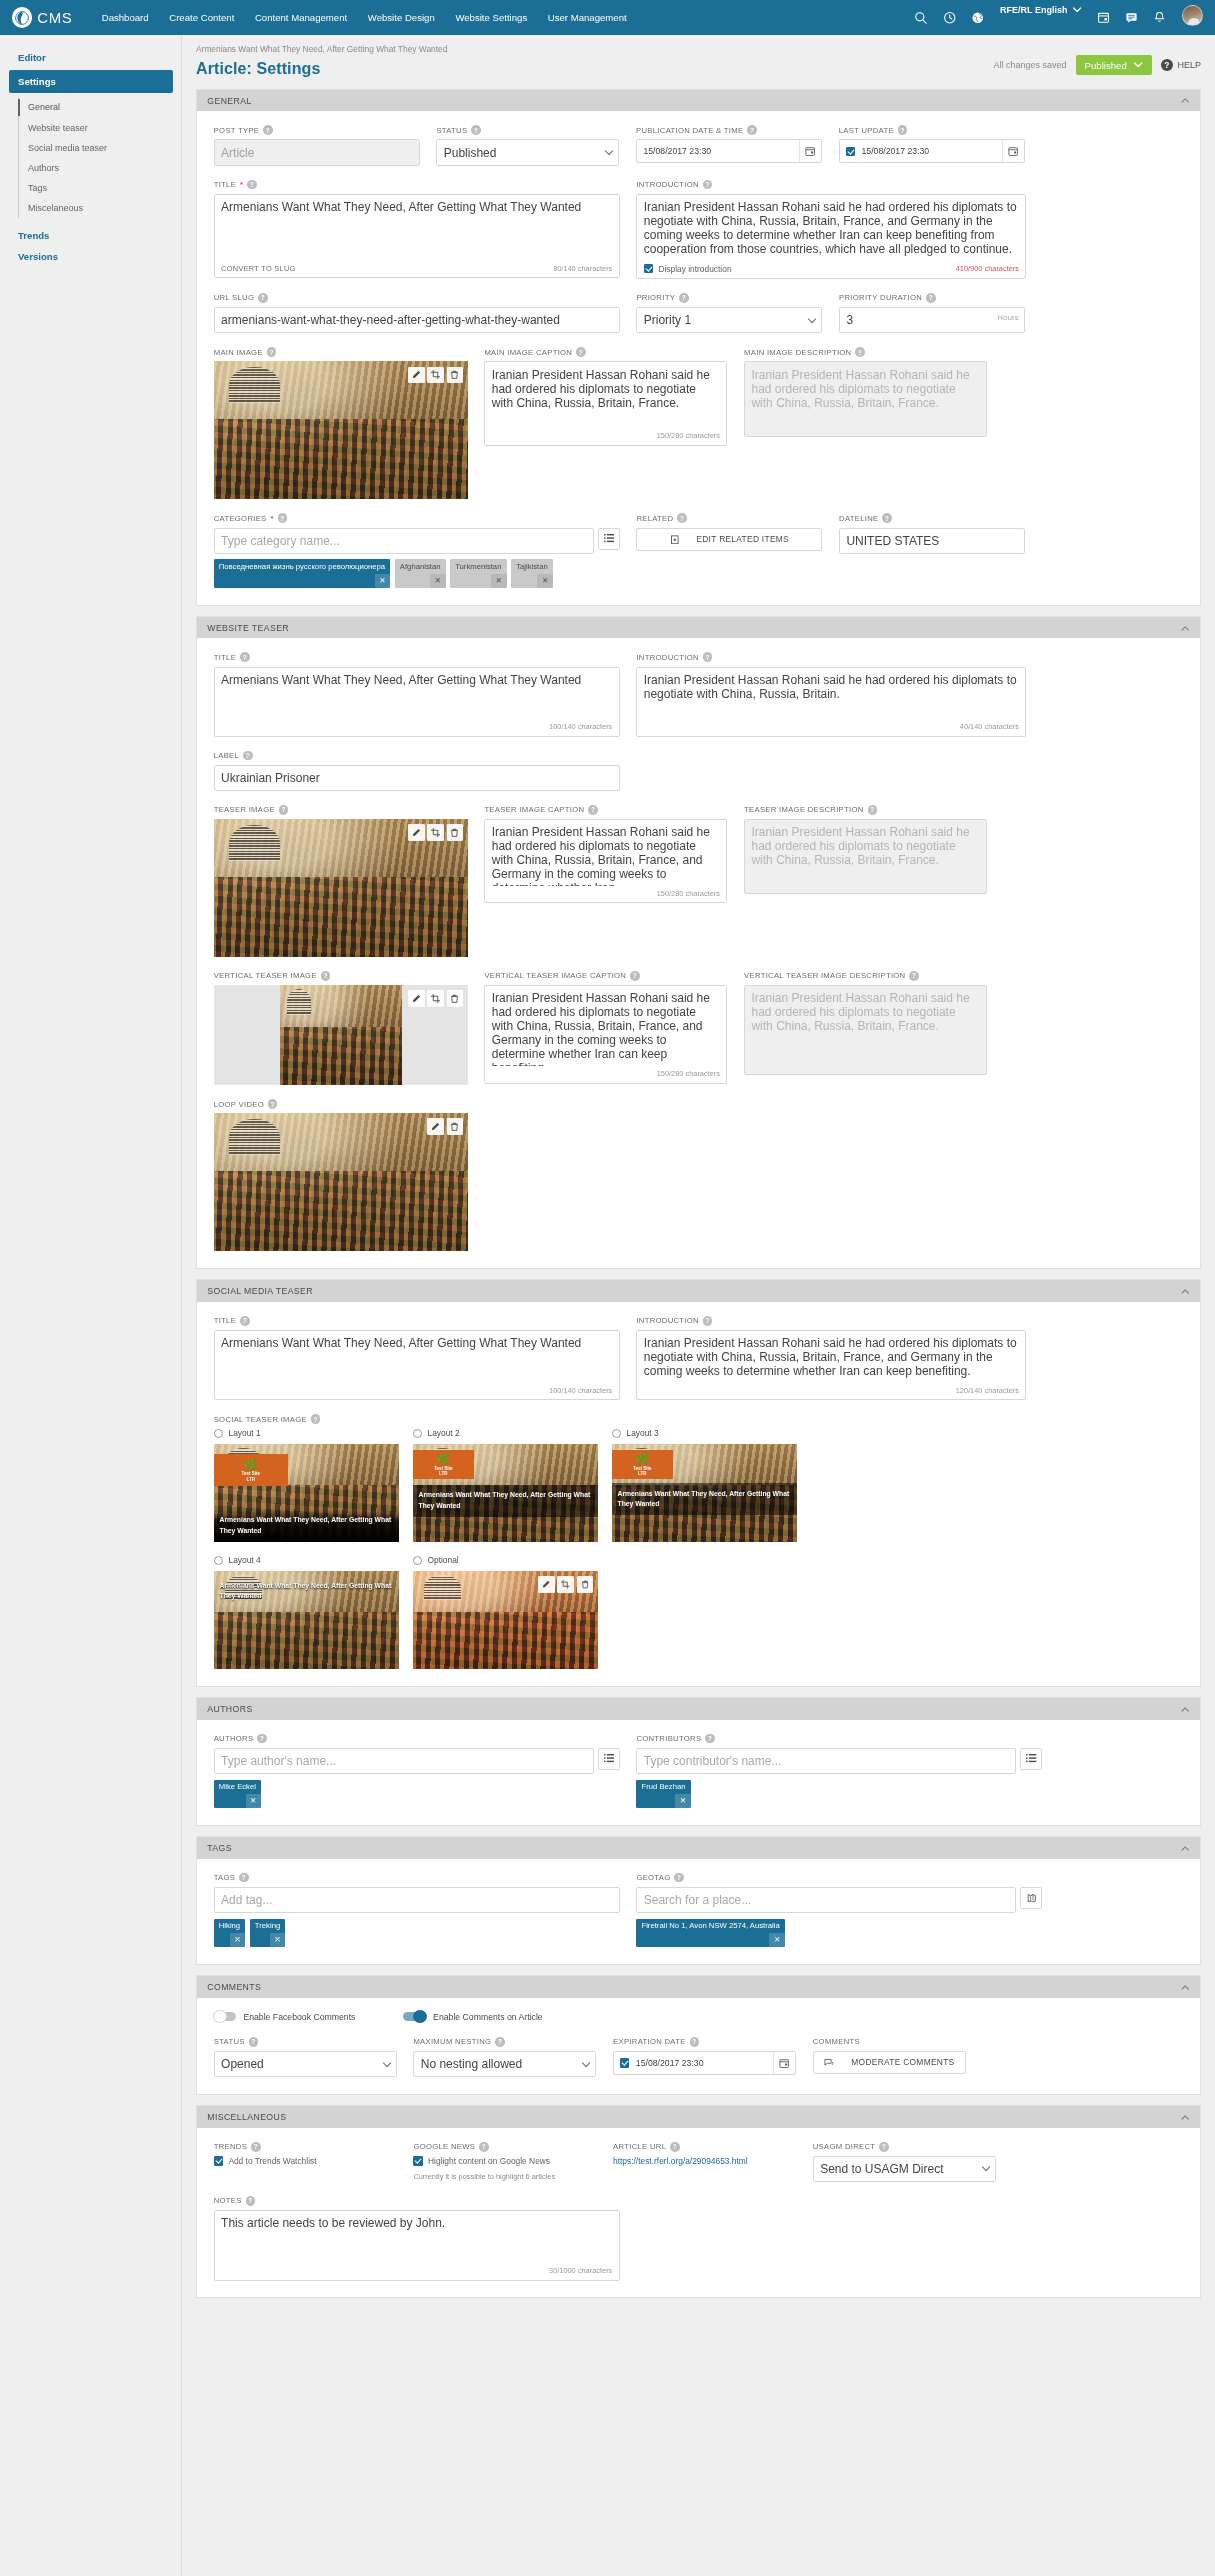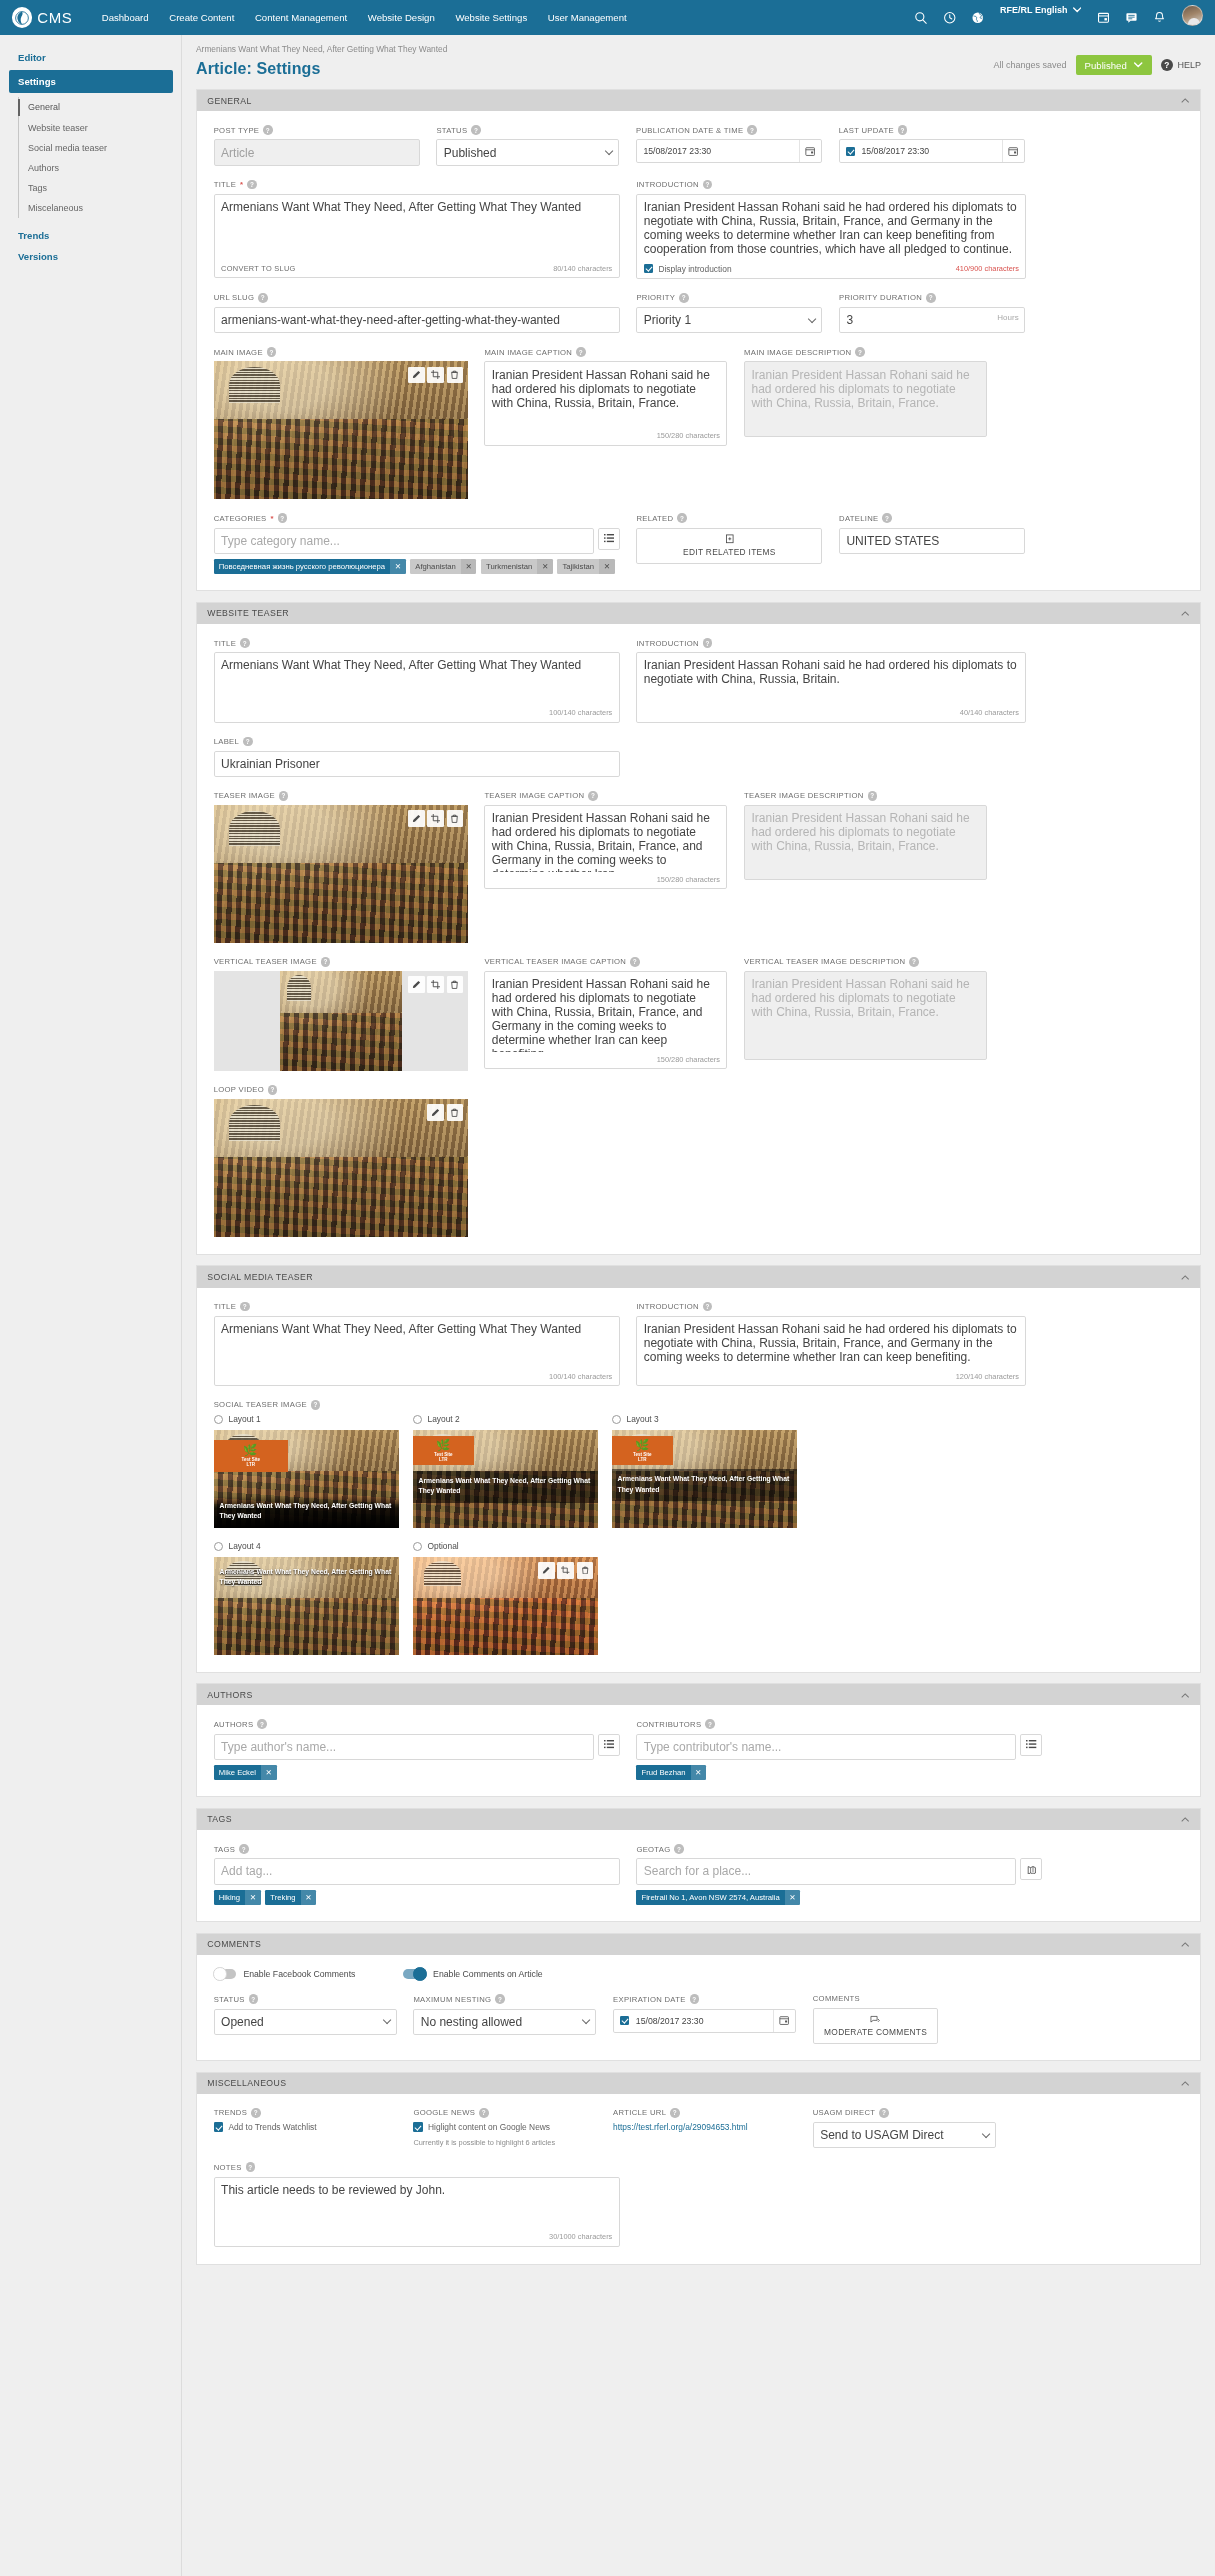--- a/index.html
+++ b/index.html
@@ -188,36 +188,36 @@
   
   .radio { width:9px;height:9px;border-radius:50%;border:1.3px solid #9a9a9a;flex:none;display:inline-block;position:relative;cursor:pointer;}
   .radio.on { border-color:#1b6e96; }
   .radio.on:after{content:"";position:absolute;left:1.3px;top:1.3px;width:3.9px;height:3.9px;border-radius:50%;background:#1b6e96;}
   .radio-row { display:flex; align-items:center; gap:5.8px; margin-bottom:5.8px; font-size:8.4px; color:#4d4d4d; }
 
   
   .chips { display:flex; flex-wrap:wrap; gap:4.5px; margin-top:5.8px; }
   .chip {
     display:flex; align-items:flex-end; font-size:7.7px; color:#fff; background:#1b6e96;
-    border-radius:1.3px; overflow:hidden; cursor:pointer;
+    border-radius:1.3px; overflow:hidden; cursor:pointer;flex-direction:column;
   }
   .chip .lbl { padding:2.6px 5.1px; }
   .chip .x { padding:2.6px 4.5px; background:rgba(255,255,255,.18); font-size:7.7px; }
   .chip.gray { background:#c9c9c9; color:#4b4b4b; }
   .chip.gray .x { background:rgba(0,0,0,.08); }
 
   .with-btn { display:flex; gap:3.9px; }
   .sq-btn {
     width:22px;height:22px;border:0.6px solid #d8d8d8;border-radius:1.9px;background:#fff;flex:none;
     display:flex;align-items:center;justify-content:center;cursor:pointer;
   }
   .outline-btn {
     border:0.6px solid #d8d8d8; border-radius:1.9px; background:#fff; color:#4a4a4a;
     padding:5.8px 9px; font-size:8.4px; display:flex; align-items:center; justify-content:center;
-    gap:3px; cursor:pointer; letter-spacing:0.3px;flex-direction:column;
+    gap:17px; cursor:pointer; letter-spacing:0.3px;
   }
 
   
   .toggle { width:22px;height:9.6px;border-radius:5.8px;background:#c4c4c4;position:relative;flex:none;cursor:pointer;}
   .toggle .knob{position:absolute;left:-0.6px;top:-1.9px;width:13.5px;height:13.5px;border-radius:50%;background:#fff;border:0.6px solid #d4d4d4;}
   .toggle.on{background:#79a8c2;}
   .toggle.on .knob{left:9.6px;background:#1b6e96;border-color:#1b6e96;}
   .tgrow{display:flex;align-items:center;gap:7.7px;font-size:8.7px;color:#4a4a4a;}
 
   .link { color:#1b6e96; font-size:8.4px; text-decoration:none; }

